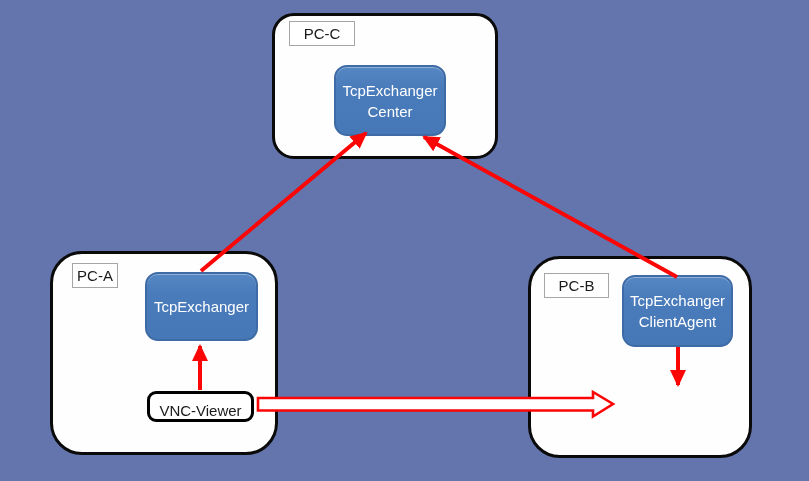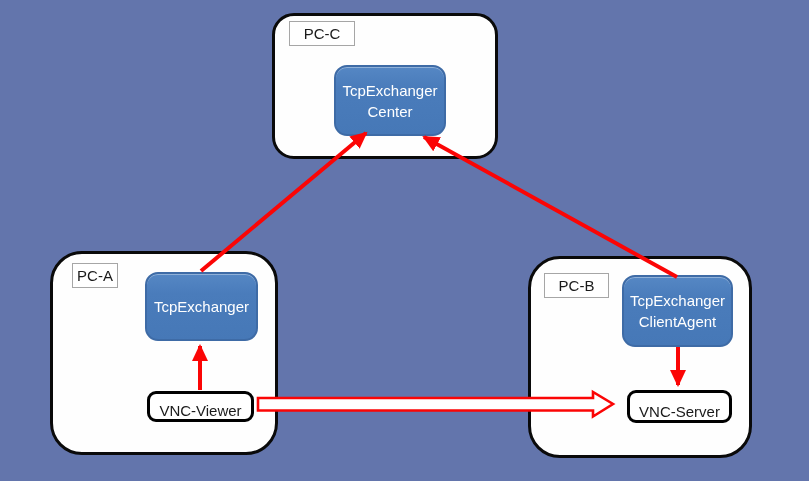--- a/index.html
+++ b/index.html
@@ -121,23 +121,20 @@
 
   <div class="pc-container right">
   </div>
   <div class="pc-label b">
     <span>PC-B</span>
   </div>
   <div class="agent-node serveragent">
     <span>TcpExchanger</span>
     <span>ClientAgent</span>
   </div>
-  <div class="vnc-box server">
-    <span>VNC-Server</span>
-  </div>
 
   <svg class="arrow-layer" viewBox="0 0 809 481" xmlns="http://www.w3.org/2000/svg">
     <defs>
       <marker id="ah" markerUnits="userSpaceOnUse" markerWidth="18" markerHeight="16" refX="15" refY="8" orient="auto">
         <path d="M0,0 L17,8 L0,16 Z" fill="#FB0505"></path>
       </marker>
     </defs>
 
     <line x1="201" y1="271" x2="366" y2="133" stroke="#FB0505" stroke-width="4" marker-end="url(#ah)"></line>
 

